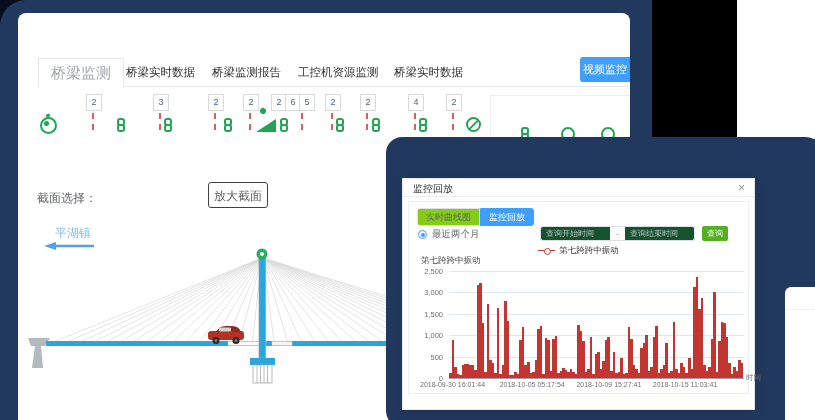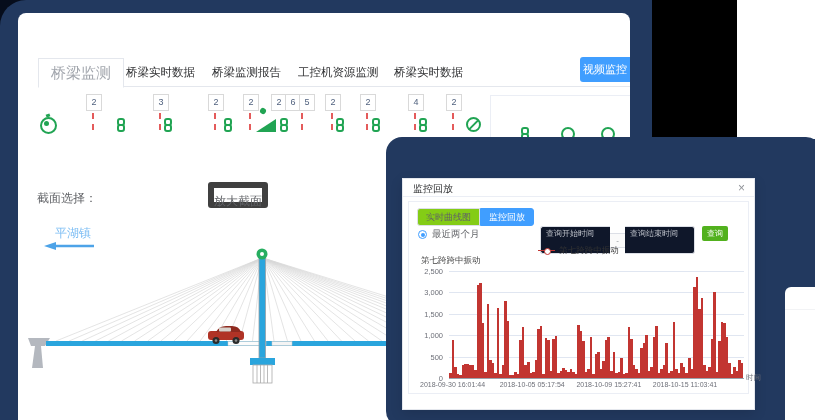--- a/index.html
+++ b/index.html
@@ -32,21 +32,21 @@
 
   
   .legend-panel{position:absolute;left:472px;top:82px;width:140px;height:58px;border:1px solid #ebeef5;border-right:none;box-sizing:border-box;}
   .legend-head{height:26px;background:#f7f8fa;border-bottom:1px solid #ebeef5;font-size:11px;color:#606266;line-height:26px;padding-left:12px;}
   .legend-mini{position:absolute;top:31px;}
 
   
   .sec-label{position:absolute;left:19px;top:177px;font-size:12px;color:#606266;}
   .sec-select{position:absolute;left:78px;top:169px;width:90px;height:26px;border:1px solid #dcdfe6;border-radius:3px;font-size:12px;color:#606266;line-height:26px;text-align:center;background:#fff;cursor:pointer;box-sizing:border-box;}
   .sec-caret{position:absolute;right:6px;top:11px;width:0;height:0;border-left:4px solid transparent;border-right:4px solid transparent;border-top:5px solid #c0c4cc;}
-  .sec-zoom{position:absolute;left:190px;top:169px;width:60px;height:26px;border:6px solid #404040;border-radius:3px;background:#fff;font-size:12px;color:#606266;text-align:center;line-height:26px;cursor:pointer;box-sizing:border-box;}
+  .sec-zoom{position:absolute;left:190px;top:169px;width:60px;height:26px;border:1px solid #404040;border-radius:3px;background:#fff;font-size:12px;color:#606266;text-align:center;line-height:26px;cursor:pointer;box-sizing:border-box;}
 
   .town-label{position:absolute;left:37px;top:212px;font-size:12px;color:#7cbdf4;}
   .town-arrow{position:absolute;left:26px;top:228px;}
 
   .bridge-svg{position:absolute;left:2px;top:235px;}
 
   
   .white-strip{position:absolute;left:652px;top:0;width:163px;height:139px;background:#fff;}
   .black-rect{position:absolute;left:652px;top:0;width:85px;height:139px;background:#000;}
 
@@ -62,21 +62,21 @@
   .dlg-close{position:absolute;right:9px;top:2px;font-size:12px;color:#909399;cursor:pointer;}
   .dlg-panel{position:absolute;left:5px;top:22px;width:341px;height:193px;border:1px solid #ebeef5;box-sizing:border-box;}
   .dlg-tabs{position:absolute;left:8px;top:6px;display:flex;}
   .dtab{height:16px;line-height:16px;font-size:9px;padding:0 8px;border:1px solid #dcdfe6;color:#606266;background:#84cc16;cursor:pointer;}
   .dtab.first{border-radius:3px 0 0 3px;}
   .dtab.on{background:#409EFF;border-color:#409EFF;color:#fff;border-radius:0 3px 3px 0;}
   .radio{position:absolute;left:9px;top:28px;width:9px;height:9px;border:1px solid #409EFF;border-radius:50%;box-sizing:border-box;}
   .radio::after{content:'';position:absolute;left:1.5px;top:1.5px;width:4px;height:4px;background:#409EFF;border-radius:50%;}
   .radio-label{position:absolute;left:23px;top:26px;font-size:9.5px;color:#606266;}
   .dlg-inputs{position:absolute;left:131px;top:24px;display:flex;align-items:center;}
-  .dinp{width:70px;height:28px;border:1px solid #dcdfe6;box-sizing:border-box;font-size:8px;color:#c0c4cc;line-height:13px;padding-left:5px;background:#0f172a;font-family:Liberation Mono, monospace;}
+  .dinp{width:70px;height:15px;border:1px solid #dcdfe6;box-sizing:border-box;font-size:8px;color:#c0c4cc;line-height:13px;padding-left:5px;background:#14532d;font-family:Liberation Mono, monospace;}
   .dinp.first{border-radius:3px 0 0 3px;border-right:none;}
   .dsep{width:15px;height:15px;border-top:1px solid #dcdfe6;border-bottom:1px solid #dcdfe6;background:#fafafa;font-size:8px;color:#909399;text-align:center;line-height:14px;box-sizing:border-box;}
   .dinp.last{border-radius:0 3px 3px 0;border-left:none;}
   .qbtn{position:absolute;left:293px;top:24px;width:26px;height:15px;background:#52b11e;border-radius:2px;color:#fff;font-size:8px;text-align:center;line-height:15px;cursor:pointer;}
   .dlg-legend{position:absolute;left:0;top:43px;width:100%;text-align:center;font-size:8.5px;color:#333;}
   .lgmark{display:inline-block;width:17px;height:7px;position:relative;vertical-align:middle;margin-right:4px;}
   .lgmark::before{content:'';position:absolute;left:0;right:0;top:3px;border-top:1px solid #c23531;}
   .lgmark::after{content:'';position:absolute;left:5.5px;top:0.5px;width:5px;height:5px;border:1px solid #c23531;border-radius:50%;background:#fff;}
   .chart-title{position:absolute;left:12px;top:53px;font-size:8.5px;color:#464646;}
   .ylab{position:absolute;width:32px;text-align:right;font-size:7.5px;color:#6e7079;}

